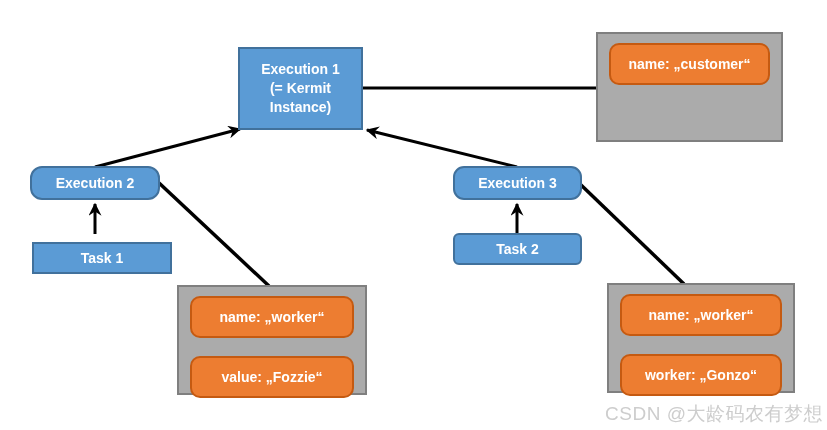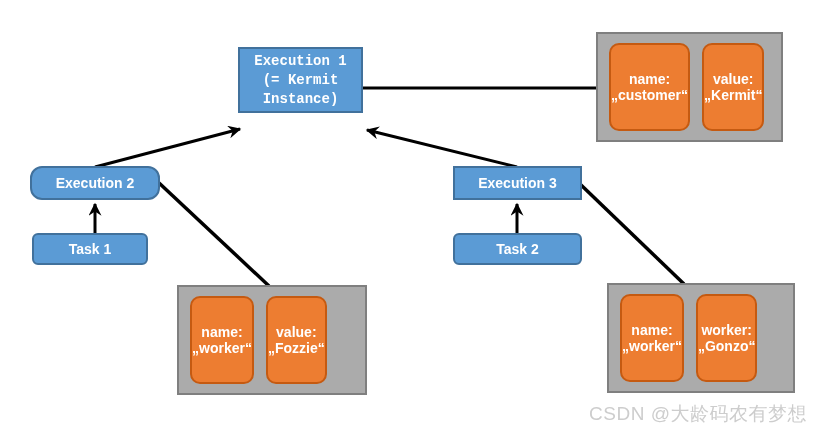--- a/index.html
+++ b/index.html
@@ -26,53 +26,53 @@
     display: flex;
     flex-direction: column;
     align-items: center;
     justify-content: center;
     text-align: center;
     font-size: 14px;
     font-weight: 600;
     line-height: 19px;
   }
   .node .subtitle { font-weight: 600; }
-  #exec1 { left: 238px; top: 47px;  width: 125px; height: 66px; padding: 10px 6px; font-family: Liberation Mono, monospace; }
+  #exec1 { left: 238px; top: 47px;  width: 125px; height: 83px; padding: 10px 6px; }
   #exec2 { left: 30px;  top: 166px; width: 130px; height: 34px; border-radius: 12px; }
-  #task1 { left: 32px;  top: 233px; width: 116px; height: 32px; border-radius: 6px; }
-  #exec3 { left: 453px; top: 166px; width: 129px; height: 34px; }
+  #task1 { left: 32px;  top: 242px; width: 140px; height: 32px; }
+  #exec3 { left: 453px; top: 166px; width: 129px; height: 34px; border-radius: 11px; }
   #task2 { left: 453px; top: 233px; width: 129px; height: 32px; border-radius: 6px; }
   .group {
     position: absolute;
     background: #ababab;
     border: 2px solid #7f7f7f;
     display: flex;
-    flex-direction: row;
-    gap: 12px;
+    flex-direction: column;
+    gap: 18px;
     padding: 9px 11px;
   }
   #group-customer { left: 596px; top: 32px;  width: 187px; height: 110px; }
   #group-fozzie   { left: 177px; top: 285px; width: 190px; height: 110px; }
   #group-gonzo    { left: 607px; top: 283px; width: 188px; height: 110px; }
   .var {
     flex: 0 0 42px;
     background: #ed7d31;
     border: 2px solid #c55a11;
     border-radius: 10px;
     color: #ffffff;
     font-size: 14px;
     font-weight: 600;
     display: flex;
     align-items: center;
     justify-content: center;
     text-align: center;
   }
   .watermark {
     position: absolute;
-    right: 20px;
+    right: 4px;
     bottom: 3px;
     color: #cdcdcd;
     font-size: 19px;
     letter-spacing: 0.5px;
     white-space: nowrap;
   }
 </style>
 </head>
 <body>
 
@@ -109,21 +109,20 @@
   <div class="node" id="exec3">
     <span>Execution 3</span>
   </div>
 
   <div class="node" id="task2">
     <span>Task 2</span>
   </div>
 
   <div class="group" id="group-customer">
     <div class="var">name: „customer“</div>
-    <div class="var">value: „Kermit“</div>
   </div>
 
   <div class="group" id="group-fozzie">
     <div class="var">name: „worker“</div>
     <div class="var">value: „Fozzie“</div>
   </div>
 
   <div class="group" id="group-gonzo">
     <div class="var">name: „worker“</div>
     <div class="var">worker: „Gonzo“</div>

